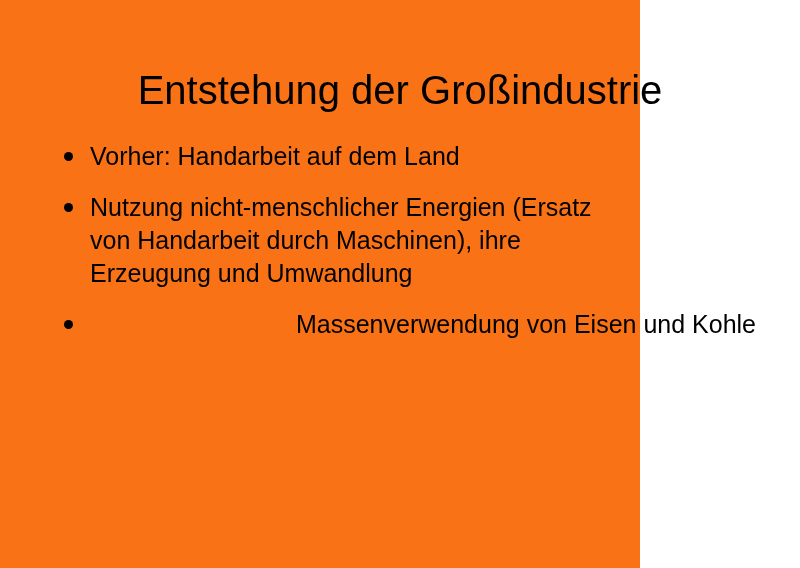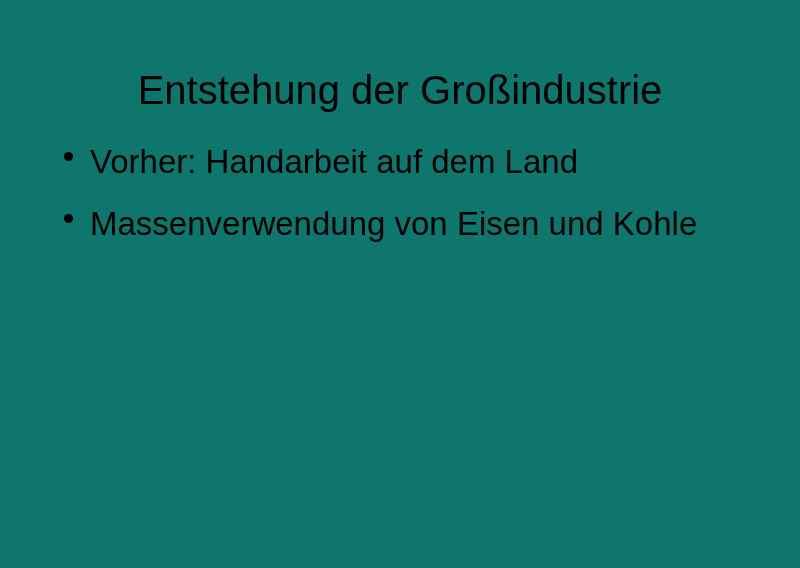--- a/index.html
+++ b/index.html
@@ -9,24 +9,24 @@
   body {
     width: 800px;
     height: 568px;
     background: #ffffff;
     font-family: "Liberation Sans", sans-serif;
     color: #000000;
     overflow: hidden;
   }
   .slide {
     position: relative;
-    width: 800px;
+    width: 640px;
     height: 568px;
     box-sizing: border-box;
-    background: #0f766e;
+    background: #f97316;
     padding-left: 36px;
   }
   .slide-title {
     position: absolute;
     top: 40px;
     left: 0;
     width: 800px;
     text-align: center;
     font-size: 40px;
     font-weight: normal;
@@ -41,26 +41,27 @@
     width: 700px;
     list-style: none;
     margin: 0;
     padding: 0;
   }
   .bullet-item {
     position: relative;
     display: block;
     padding-left: 34px;
     margin-bottom: 18px;
-    font-size: 33px;
+    font-size: 25px;
     line-height: 1.32;
     color: #000000;
   }
   .bullet-item:last-child {
     margin-bottom: 0;
+    text-align: right;
   }
   .bullet-marker {
     position: absolute;
     left: 8px;
     top: 12px;
     width: 9px;
     height: 9px;
     border-radius: 50%;
     background: #000000;
   }
@@ -78,20 +79,26 @@
 
   <ul class="bullet-list">
 
     <li class="bullet-item">
       <span class="bullet-marker"></span>
       <span class="bullet-text">Vorher: Handarbeit auf dem Land</span>
     </li>
 
 
 
+    <li class="bullet-item">
+      <span class="bullet-marker"></span>
+      <span class="bullet-text">Nutzung nicht-menschlicher Energien (Ersatz
+von Handarbeit durch Maschinen), ihre
+Erzeugung und Umwandlung</span>
+    </li>
 
     <li class="bullet-item">
       <span class="bullet-marker"></span>
       <span class="bullet-text">Massenverwendung von Eisen und Kohle</span>
     </li>
 
   </ul>
 </div>
 
 </body></html>

